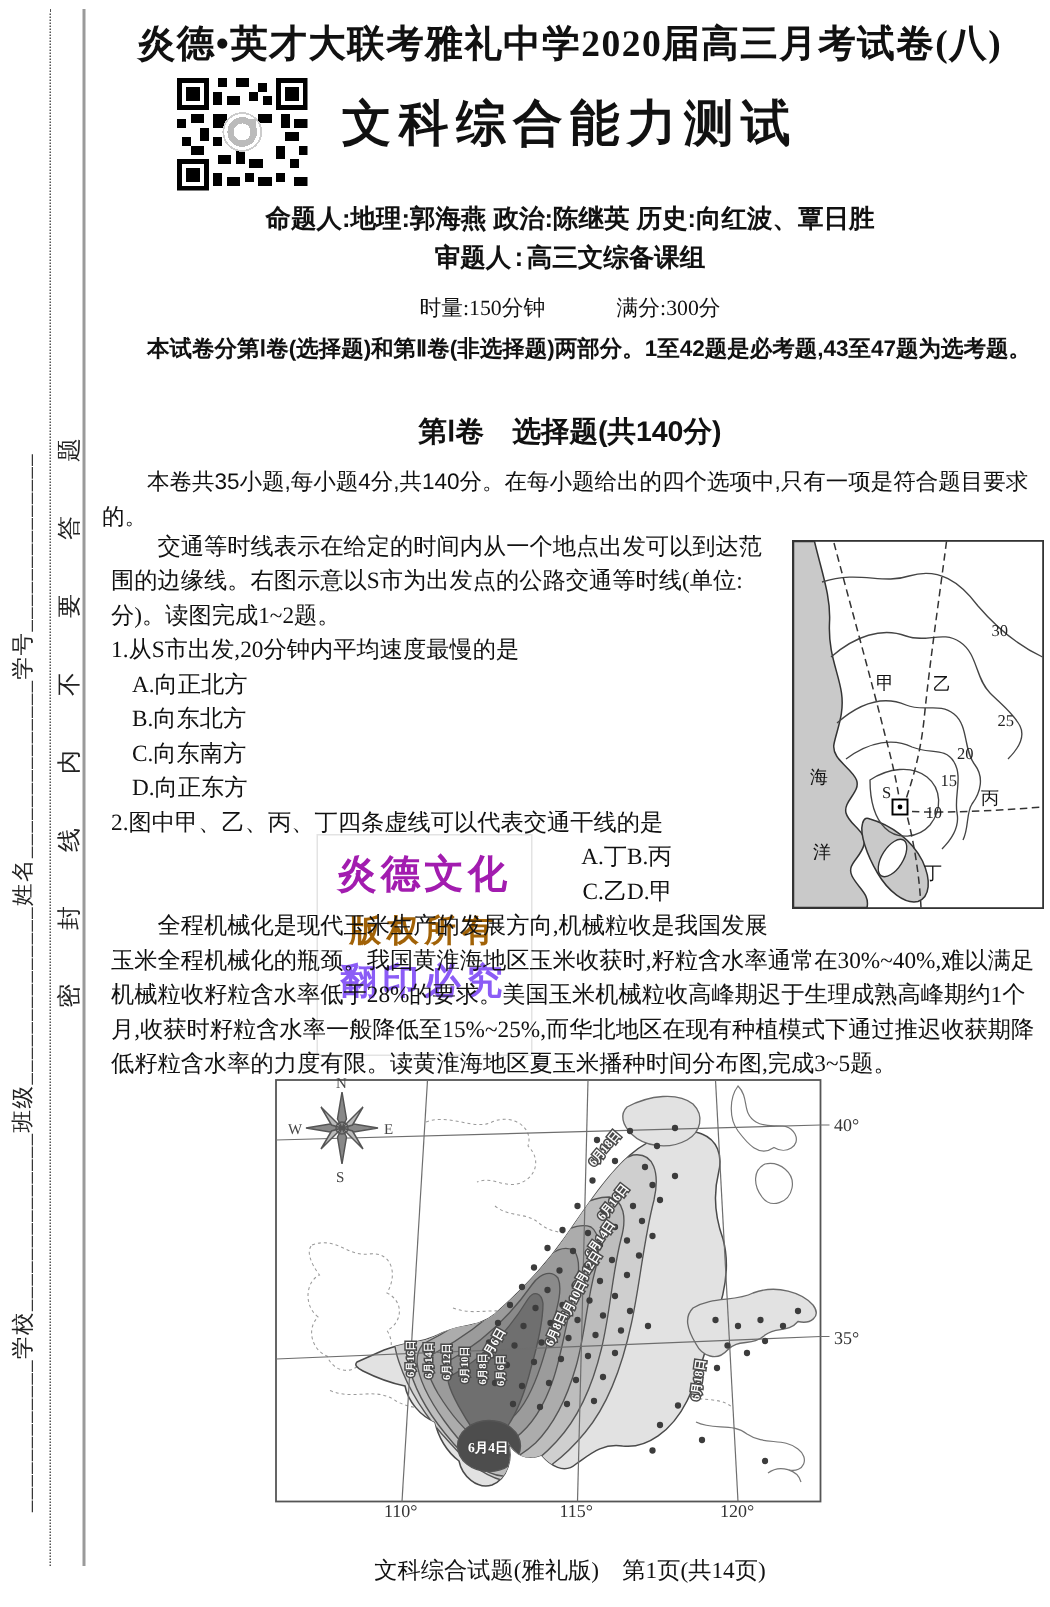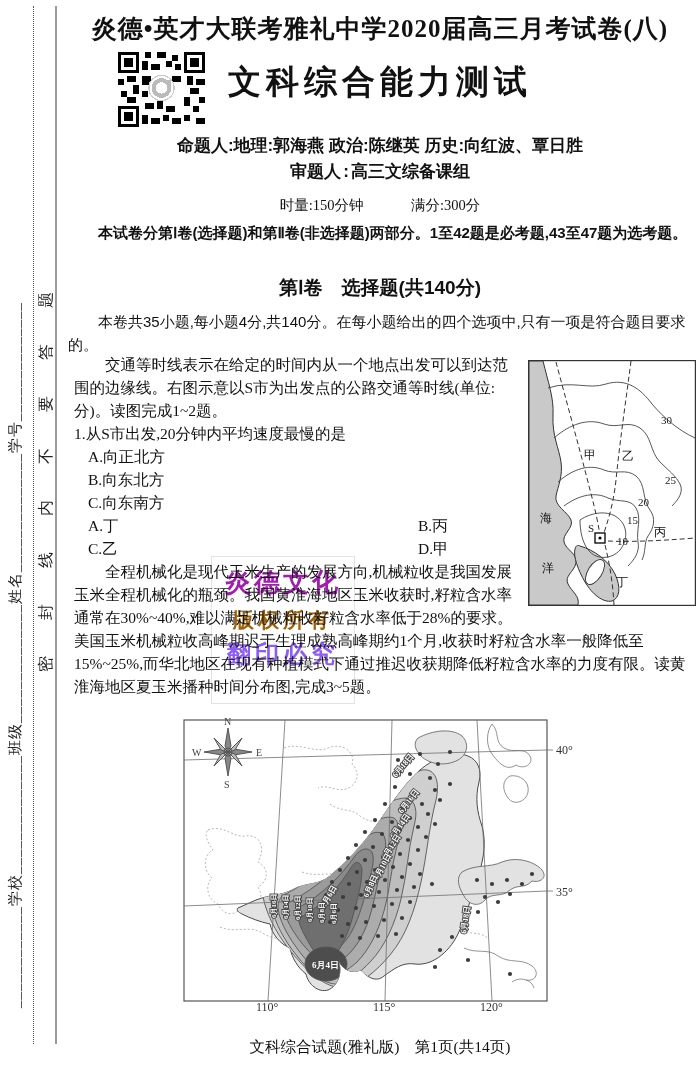--- a/index.html
+++ b/index.html
@@ -30,21 +30,21 @@
          font-family:"Liberation Sans",sans-serif;text-indent:2em;margin:0;}
   #sec-heading{top:275px;left:0;width:640px;text-align:center;font-size:19px;font-weight:bold;
                font-family:"Liberation Sans",sans-serif;}
   #sec-note{top:310px;left:8px;width:630px;font-size:15px;line-height:23px;font-weight:normal;
             font-family:"Liberation Sans",sans-serif;text-indent:2em;margin:0;}
   #qblock{top:353px;left:14px;width:622px;font-size:15.5px;line-height:23px;}
   #qblock p{margin:0;}
   .indent{text-indent:2em;}
   .opt{padding-left:14px;}
   .optrow{display:flex;padding-left:14px;}
-  .optrow span:first-child{width:330px;}
+  .optrow span:first-child{width:330px;text-align:right;}
   #fig1{float:right;width:168px;height:246px;margin:7px 0 8px 10px;}
   #watermark{left:151px;top:556px;width:142px;height:146px;border:1px solid #e3e3e3;
              text-align:center;font-family:"Liberation Sans",sans-serif;}
   #watermark .w1{margin-top:8px;font-size:26px;letter-spacing:3px;color:#a21caf;font-weight:bold;}
   #watermark .w2{margin-top:6px;font-size:21px;letter-spacing:4px;color:#a16207;font-weight:bold;}
   #watermark .w3{margin-top:4px;font-size:24px;letter-spacing:4px;color:#8b5cf6;font-weight:bold;}
   #fig2wrap{left:120px;top:712px;}
   #footer{top:1037px;left:0;width:640px;text-align:center;font-size:15.5px;}
   text{font-family:"Liberation Serif",serif;}
   .iso-label{fill:#fff;stroke:#4a4a4a;stroke-width:2px;paint-order:stroke;font-weight:bold;}
@@ -171,20 +171,22 @@
           <text x="12" y="162">海</text>
           <text x="14" y="212">洋</text>
         </g>
       </svg>
 
       <p class="indent">交通等时线表示在给定的时间内从一个地点出发可以到达范围的边缘线。右图示意以S市为出发点的公路交通等时线(单位:分)。读图完成1~2题。</p>
       <p>1.从S市出发,20分钟内平均速度最慢的是</p>
       <p class="opt">A.向正北方</p>
       <p class="opt">B.向东北方</p>
       <p class="opt">C.向东南方</p>
+      <p class="opt">D.向正东方</p>
+      <p>2.图中甲、乙、丙、丁四条虚线可以代表交通干线的是</p>
       <div class="optrow">
         <span>A.丁</span>
         <span>B.丙</span>
       </div>
       <div class="optrow">
         <span>C.乙</span>
         <span>D.甲</span>
       </div>
       <p class="indent">全程机械化是现代玉米生产的发展方向,机械粒收是我国发展玉米全程机械化的瓶颈。我国黄淮海地区玉米收获时,籽粒含水率通常在30%~40%,难以满足机械粒收籽粒含水率低于28%的要求。美国玉米机械粒收高峰期迟于生理成熟高峰期约1个月,收获时籽粒含水率一般降低至15%~25%,而华北地区在现有种植模式下通过推迟收获期降低籽粒含水率的力度有限。读黄淮海地区夏玉米播种时间分布图,完成3~5题。</p>
     </div>

